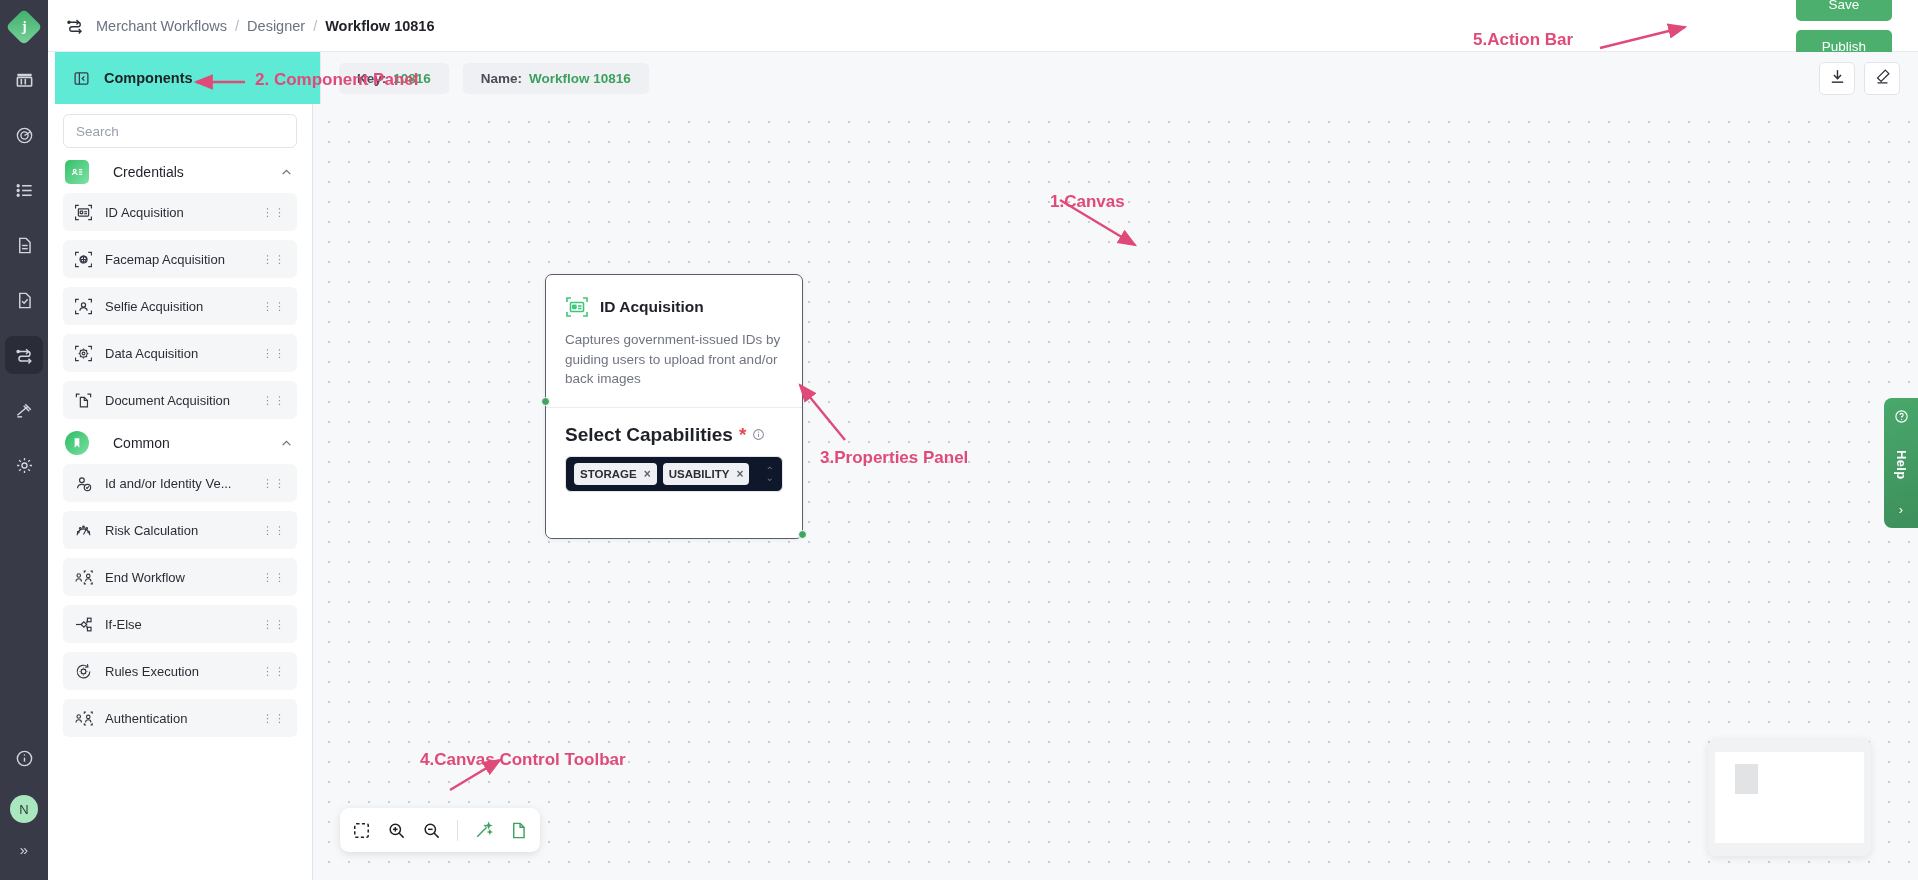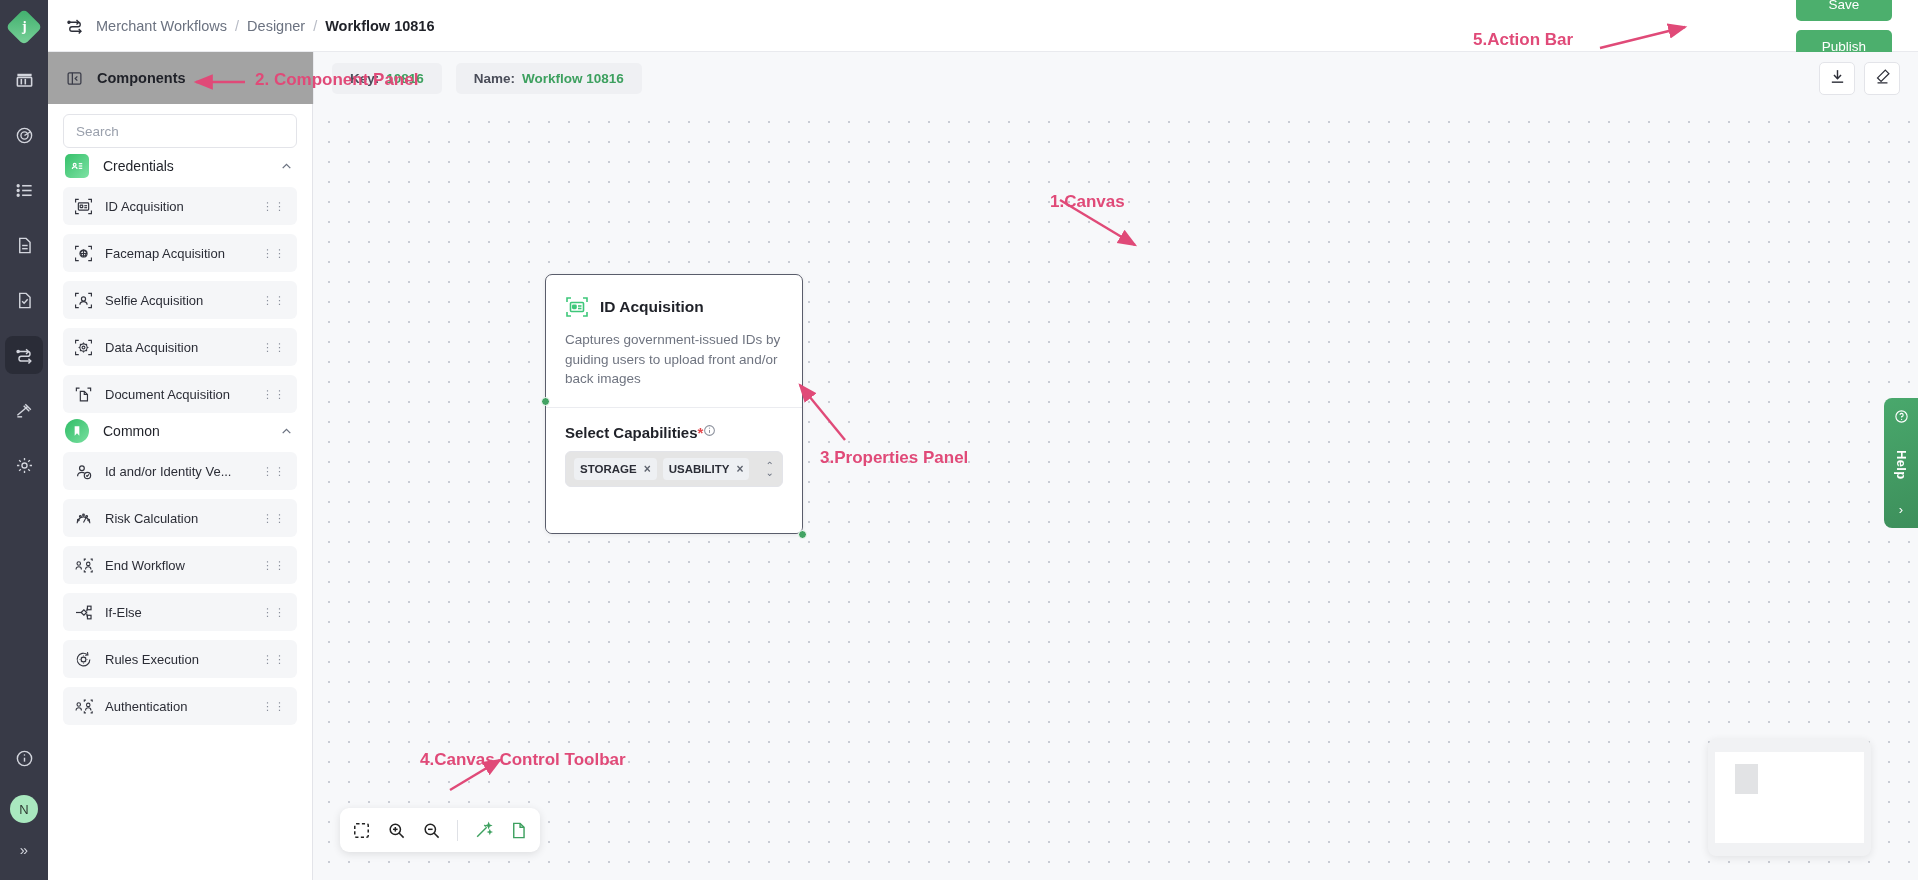--- a/index.html
+++ b/index.html
@@ -58,22 +58,22 @@
   .crumb-sep { color: #b6bac4; margin: 0 8px; font-size: 14.5px; }
   .topbar-actions { margin-left: auto; display: flex; gap: 9px; padding-right: 8px; flex-direction: column; }
   .btn-green {
     background: #4caf6d; color: #fff; border: none; border-radius: 5px;
     font-size: 13.5px; padding: 9px 26px; cursor: pointer;
     font-family: "Liberation Sans", sans-serif;
   }
 
   
   .subbar {
-    position: absolute; left: 48px; top: 52px; right: 0; height: 52px;
-    background: #a3a3a3; display: flex; align-items: center; justify-content: center;
+    position: absolute; left: 55px; top: 52px; right: 0; height: 52px;
+    background: #5eead4; display: flex; align-items: center; justify-content: center;
   }
   .panel-head {
     width: 265px; height: 52px; display: flex; align-items: center;
     padding-left: 18px; gap: 14px; flex: none;
   }
   .collapse-ic { color: #3b3d49; display: flex; cursor: pointer; }
   .collapse-ic svg { width: 17px; height: 17px; }
   .panel-title { font-size: 14.5px; font-weight: bold; color: #1f2128; }
   .subbar-right {
     flex: 1; height: 52px; background: #f7f8fa; display: flex; align-items: center;
@@ -99,21 +99,21 @@
     background: #fff; border-right: 1px solid #e3e4e9;
     padding: 10px 15px 0 15px; overflow: hidden;
   }
   .search {
     width: 100%; height: 34px; border: 1px solid #e3e4e9; border-radius: 6px;
     padding: 0 12px; font-size: 13.5px; color: #33353f; outline: none;
     font-family: "Liberation Sans", sans-serif; background: #fff;
   }
   .search::placeholder { color: #9aa0ac; }
   .sect-head {
-    display: flex; align-items: center; gap: 14px; margin-top: 6px;
+    display: flex; align-items: center; gap: 24px; margin-top: 12px;
     padding: 0 4px 0 2px; cursor: pointer;
   }
   .sect-ic { width: 24px; height: 24px; border-radius: 5px; display: flex;
     align-items: center; justify-content: center; flex: none; }
   .sect-ic.cred { background: linear-gradient(135deg,#35c06a,#7ee2a4); }
   .sect-ic.common { background: linear-gradient(135deg,#2fbc66,#79e0a0); border-radius: 50%; }
   .sect-ic svg { width: 14px; height: 14px; }
   .sect-name { font-size: 14px; color: #1f2128; }
   .sect-chev { margin-left: auto; color: #6b7280; display: flex; }
   .sect-chev svg { width: 13px; height: 13px; }
@@ -153,29 +153,29 @@
   .node-title { font-size: 15.5px; font-weight: bold; color: #1f2128; }
   .node-desc { margin-top: 11px; font-size: 13.5px; color: #6f7480; line-height: 1.45; }
   .acc-head {
     display: flex; align-items: center; padding: 14px 19px; background: #f5f6f8;
     cursor: pointer; border-bottom: 1px solid #ebecf0;
   }
   .acc-title { font-size: 14px; font-weight: bold; color: #1f2128; }
   .acc-chev { margin-left: auto; color: #5e636e; display: flex; }
   .acc-chev svg { width: 13px; height: 13px; }
   .acc-body { padding: 16px 19px 18px 19px; background: #fff; }
-  .field-label { font-size: 15px; font-weight: bold; color: #1f2128;
-    display: flex; gap: 0; }
+  .field-label { font-size: 19px; font-weight: bold; color: #1f2128;
+    display: flex; align-items: center; gap: 6px; }
   .req { color: #e5484d; }
   .info-ic { color: #8a8f9b; display: flex; }
   .info-ic svg { width: 13px; height: 13px; }
   .multiselect {
     margin-top: 10px; border: 1px solid #e3e4e9; border-radius: 6px;
     height: 36px; display: flex; align-items: center; padding: 0 8px;
-    gap: 6px; overflow: hidden; background: #e5e5e5; cursor: pointer;
+    gap: 6px; overflow: hidden; background: #0f172a; cursor: pointer;
   }
   .chip {
     background: #eef0f3; border-radius: 4px; font-size: 11.5px; font-weight: bold;
     color: #2b2d36; padding: 4px 6px; display: flex; align-items: center;
     gap: 7px; white-space: nowrap; flex: none;
   }
   .chip .x { color: #5e636e; font-size: 12px; }
   .ms-caret { margin-left: auto; color: #6b7280; font-size: 10px; line-height: 7px;
     flex: none; text-align: center; }
   .handle {

